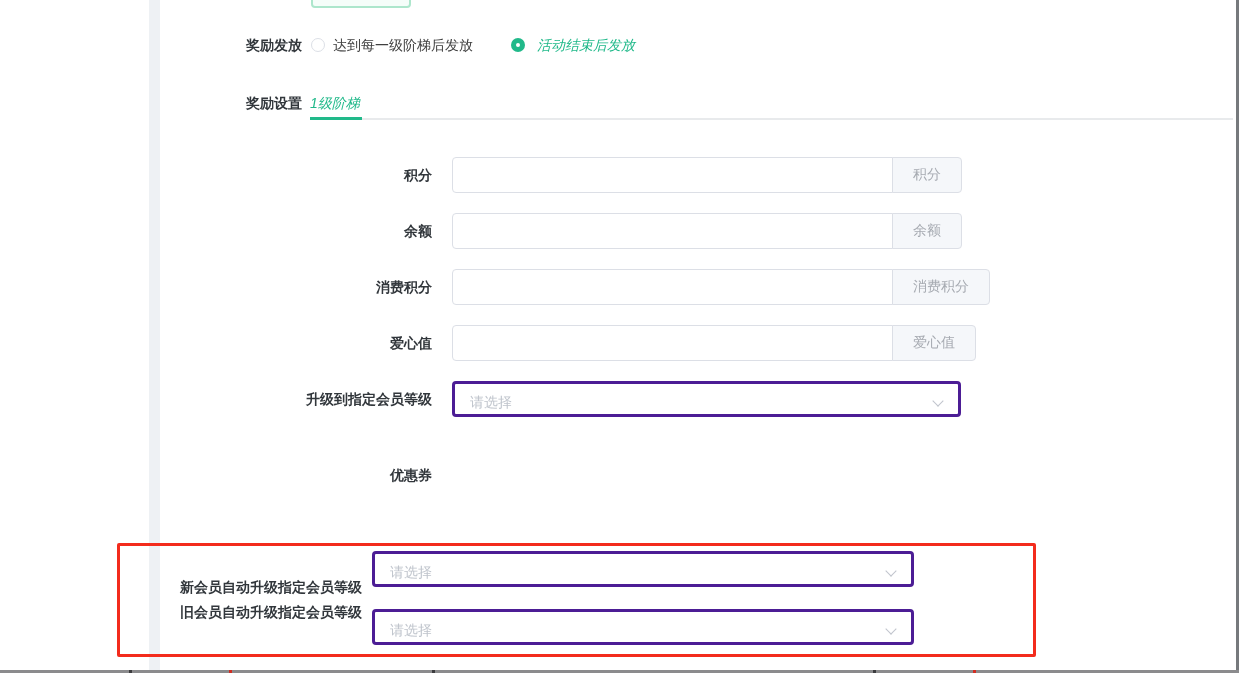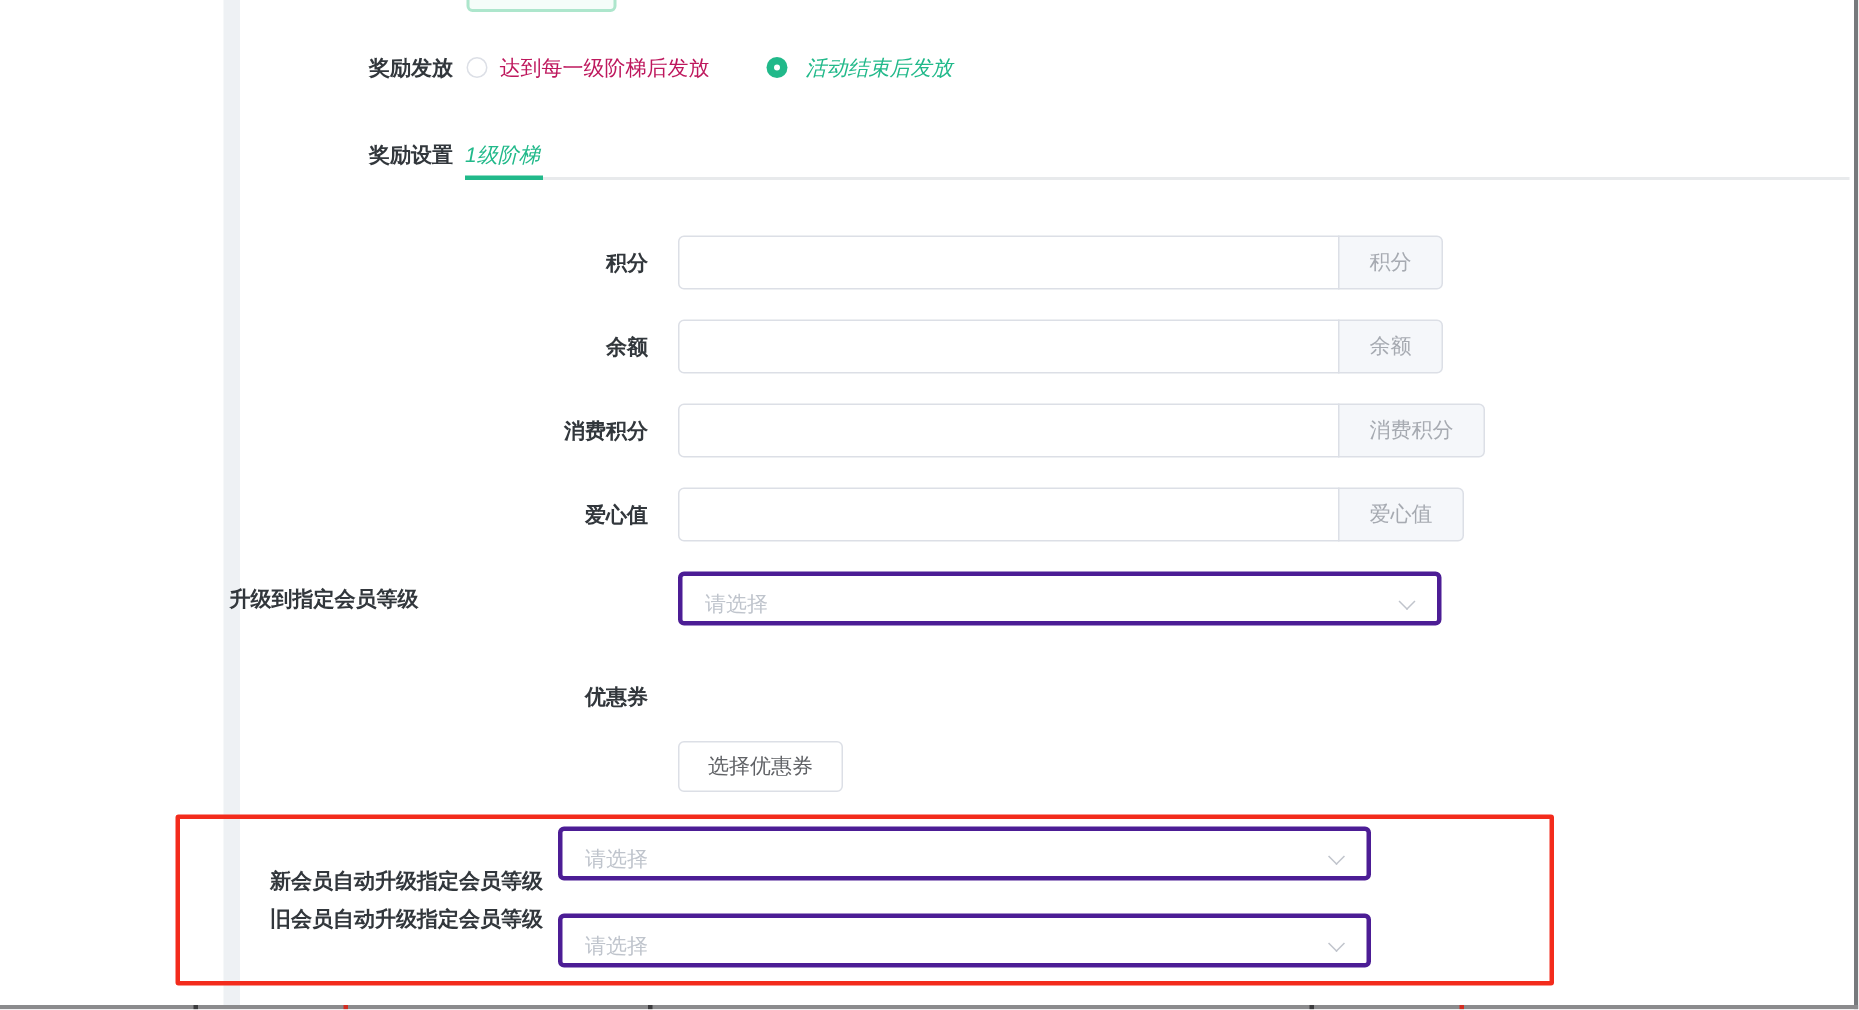--- a/index.html
+++ b/index.html
@@ -29,21 +29,21 @@
     position:absolute;left:0;text-align:right;font-weight:700;color:#32373c;
     white-space:nowrap;line-height:16px;
   }
   
   .radio{position:absolute;width:14px;height:14px;border-radius:50%;box-sizing:border-box;}
   .radio.off{border:1px solid #dcdfe6;background:#fff;}
   .radio.on{background:#21b98a;}
   .radio.on::after{
     content:"";position:absolute;left:5px;top:5px;width:4px;height:4px;border-radius:50%;background:#fff;
   }
-  .radio-text{position:absolute;line-height:16px;color:#be185d;white-space:nowrap;}
+  .radio-text{position:absolute;line-height:16px;color:#404040;white-space:nowrap;}
   .radio-text.active{color:#21b98a;}
   
   .tab-label{position:absolute;color:#21b98a;line-height:16px;white-space:nowrap;font-style:italic;}
   .tab-line{position:absolute;left:310px;top:118px;width:923px;height:2px;background:#e8eaec;}
   .tab-active-bar{position:absolute;left:310px;top:117px;width:52px;height:3px;background:#21b98a;}
   
   .input-group{position:absolute;left:452px;height:36px;display:flex;}
   .tf{
     box-sizing:border-box;width:441px;height:36px;background:#fff;
     border:1px solid #dcdfe6;border-radius:4px 0 0 4px;outline:none;
@@ -118,28 +118,27 @@
     <input class="tf" value="" style="">
     <div class="append">消费积分</div>
   </div>
 
   <div class="lbl" style="top:335px;width:432px;">爱心值</div>
   <div class="input-group" style="top:325px;">
     <input class="tf" value="" style="">
     <div class="append">爱心值</div>
   </div>
 
-  <div class="lbl" style="top:391px;width:432px;text-align:center;">升级到指定会员等级</div>
+  <div class="lbl" style="top:391px;width:432px;">升级到指定会员等级</div>
   <div class="select" style="left:452px;top:381px;width:509px;">
     <span class="ph">请选择</span>
     <span class="chevron"></span>
   </div>
 
-  <div class="lbl" style="top:456px;width:432px;">优惠券</div>
-  <button class="btn" style="left:452px;top:494px;width:110px;">选择优惠券</button>
+  <div class="lbl" style="top:467px;width:432px;">优惠券</div>
 
   <div class="red-box"></div>
 
   <div class="lbl" style="top:579px;width:362px;">新会员自动升级指定会员等级</div>
   <div class="select" style="left:372px;top:551px;width:542px;">
     <span class="ph">请选择</span>
     <span class="chevron"></span>
   </div>
 
   <div class="lbl" style="top:604px;width:362px;text-align:right;">旧会员自动升级指定会员等级</div>

